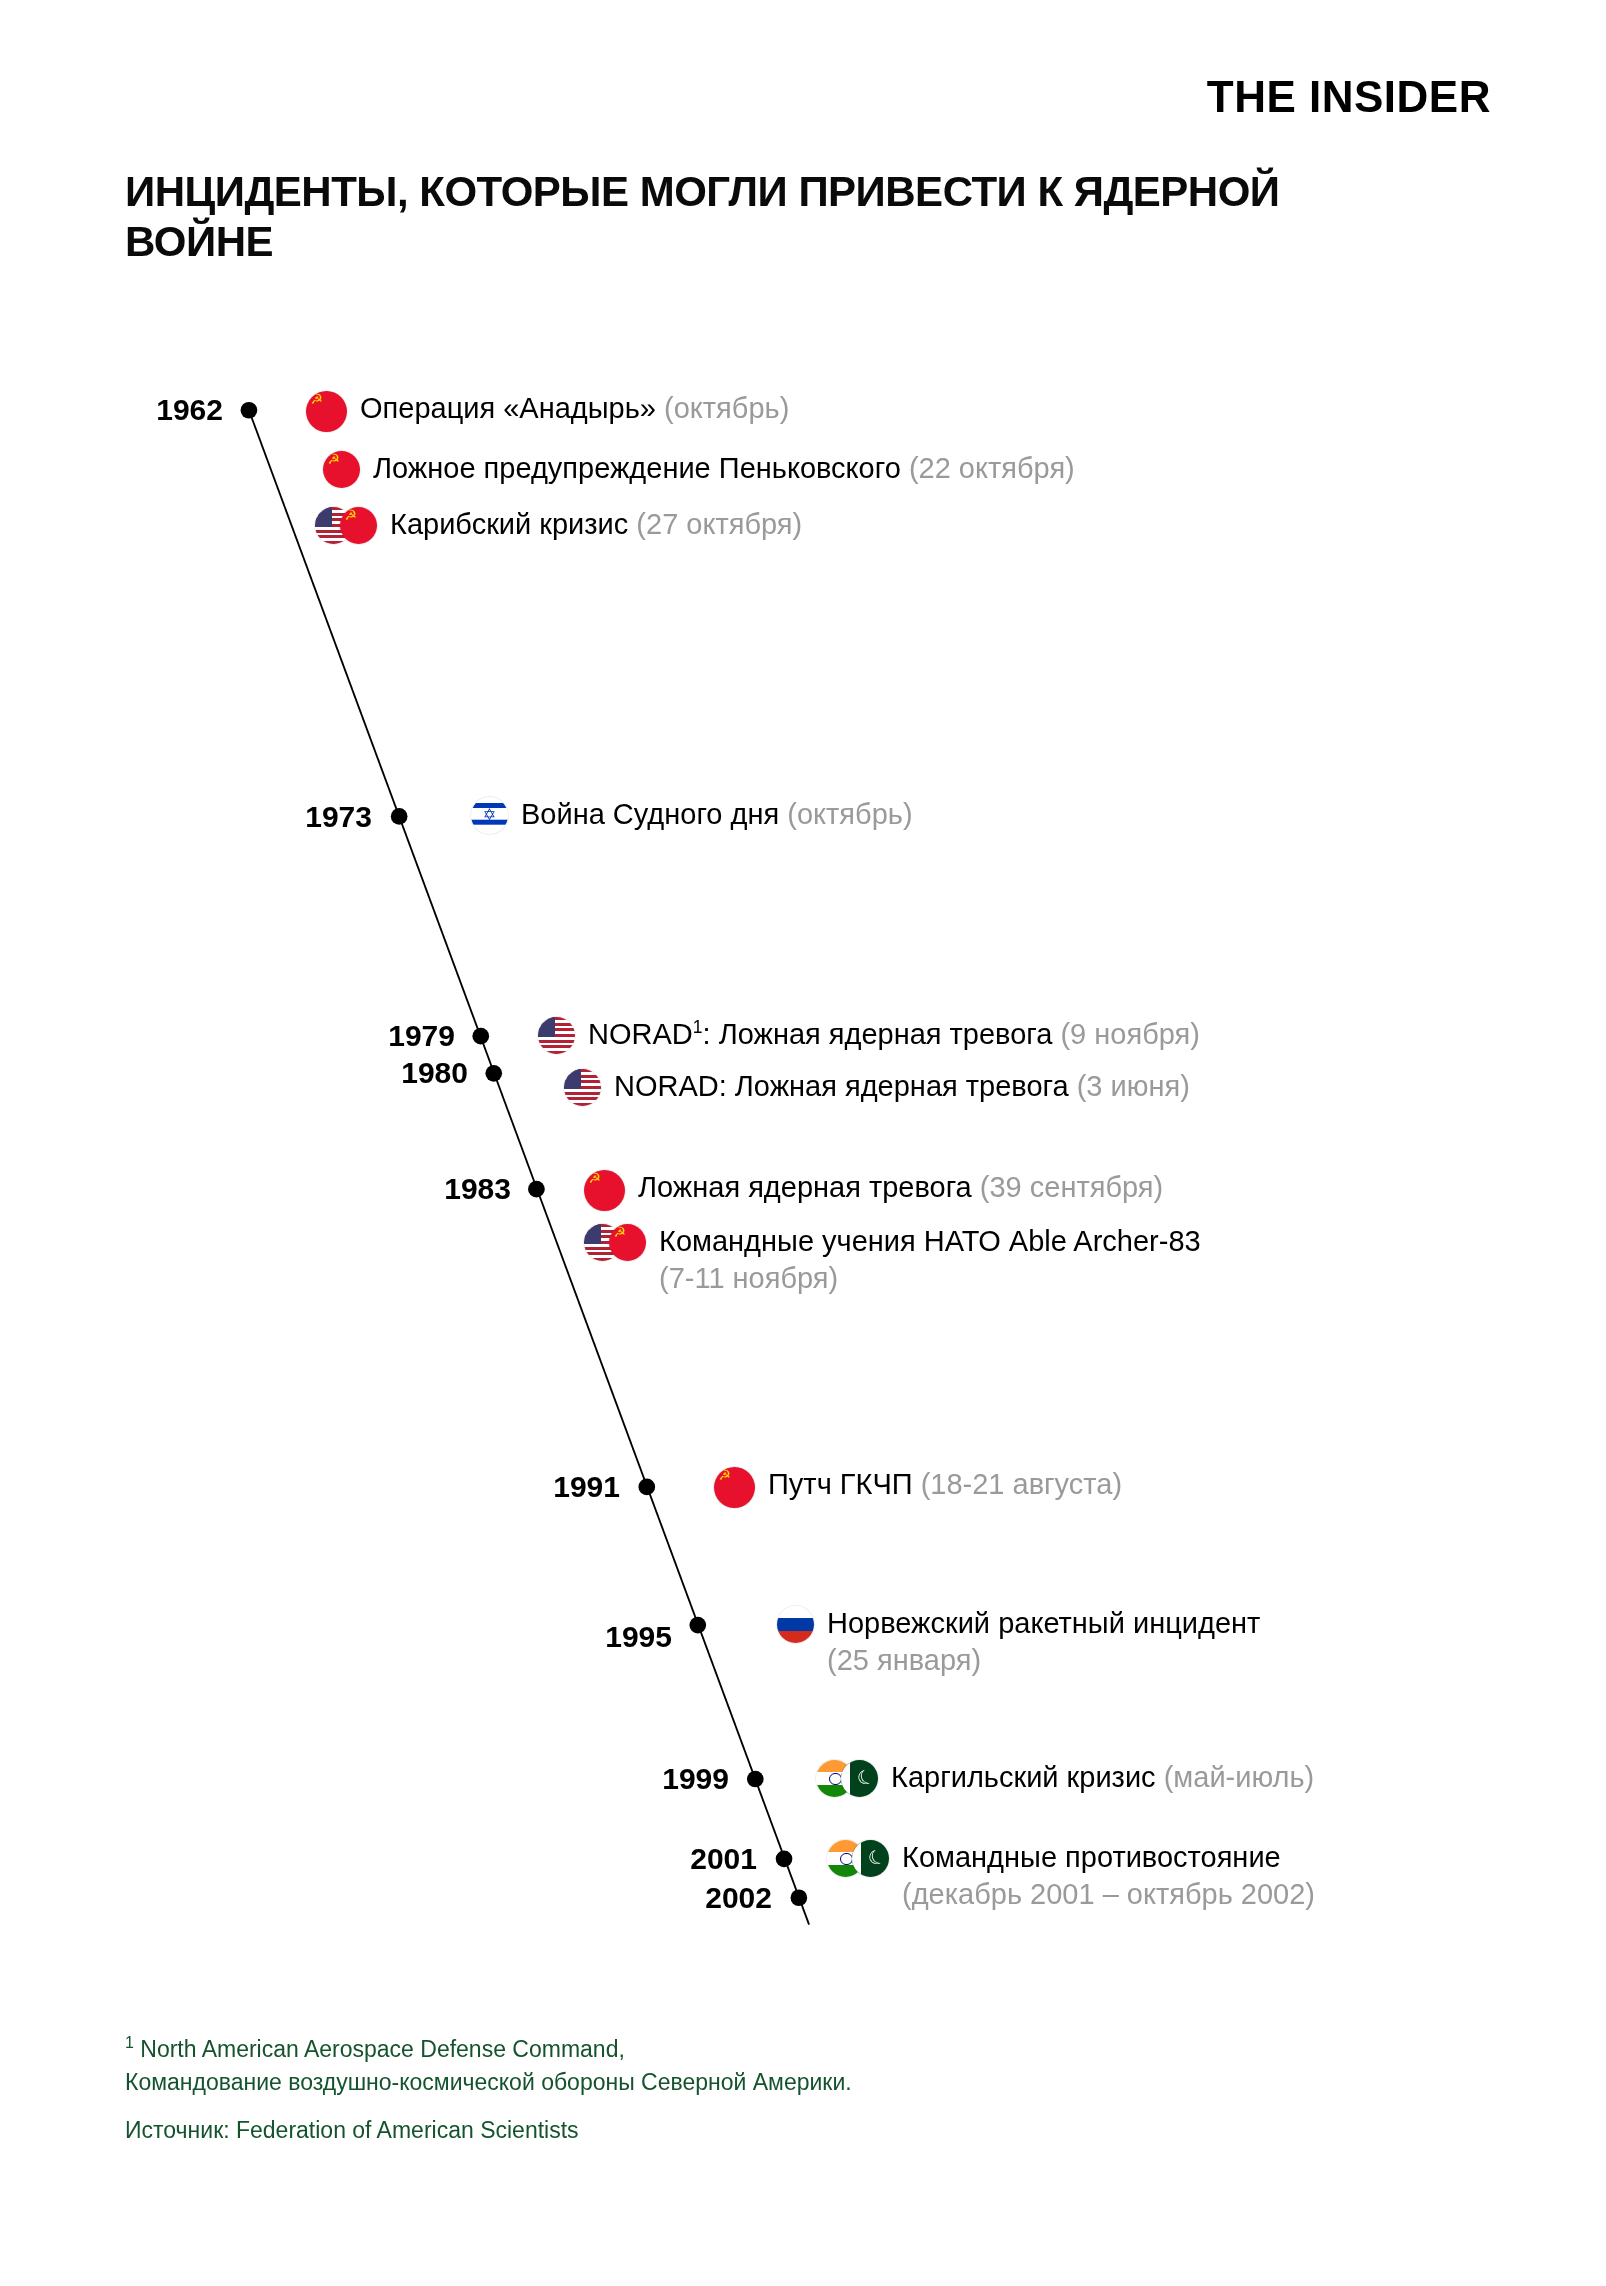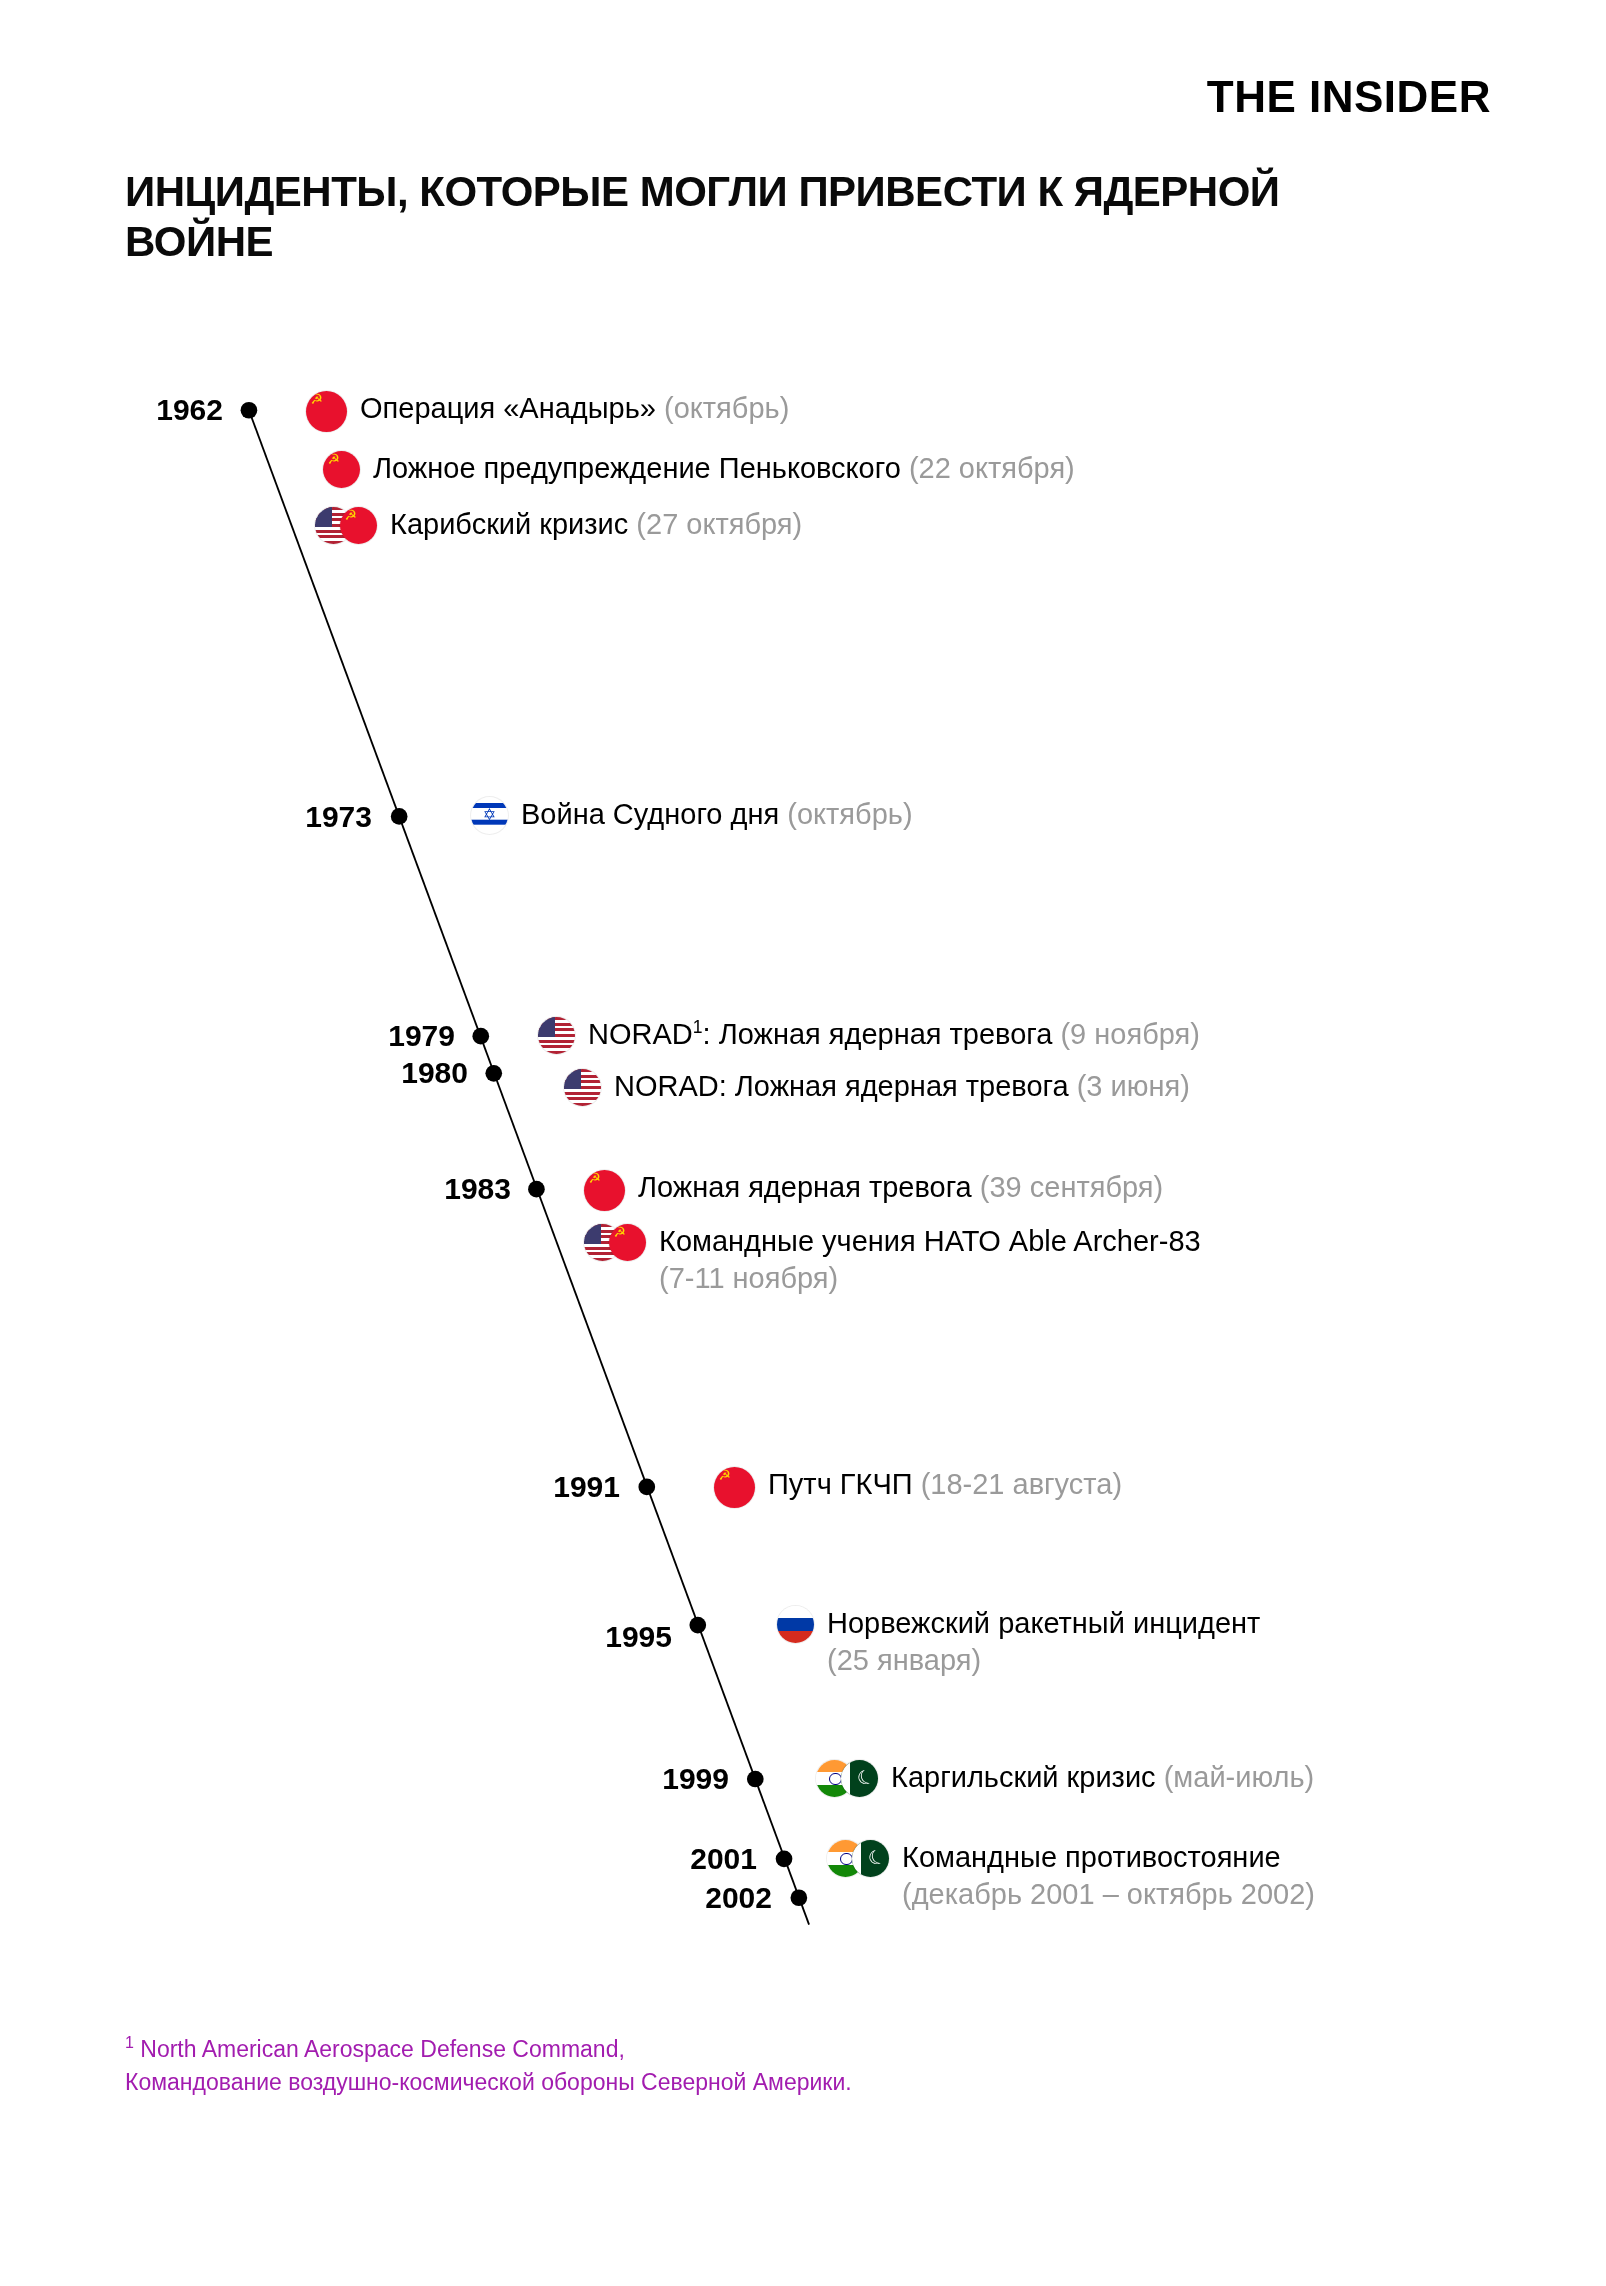--- a/index.html
+++ b/index.html
@@ -191,21 +191,21 @@
     line-height: 1;
   }
 
   
   .footnotes {
     position: absolute;
     left: 125px;
     top: 2031px;
     font-size: 23px;
     line-height: 1.45;
-    color: #a21caf;
+    color: #14532d;
   }
   .footnotes .src { margin-top: 15px; }
   .footnotes sup { font-size: 16px; }
 </style>
 </head>
 <body>
 
 <div class="brand">THE INSIDER</div>
 
 <h1 class="title">ИНЦИДЕНТЫ, КОТОРЫЕ МОГЛИ ПРИВЕСТИ К ЯДЕРНОЙ ВОЙНЕ</h1>
@@ -361,14 +361,15 @@
       <span class="lbl">Командные противостояние</span><br>
       <span class="date">(декабрь 2001 – октябрь 2002)</span>
     </span>
   </div>
 
 </div>
 
 <div class="footnotes">
   <div><sup>1</sup><span> North American Aerospace Defense Command,</span></div>
   <div>Командование воздушно-космической обороны Северной Америки.</div>
+  <div class="src">Источник: Federation of American Scientists</div>
 </div>
 
 
 </body></html>

